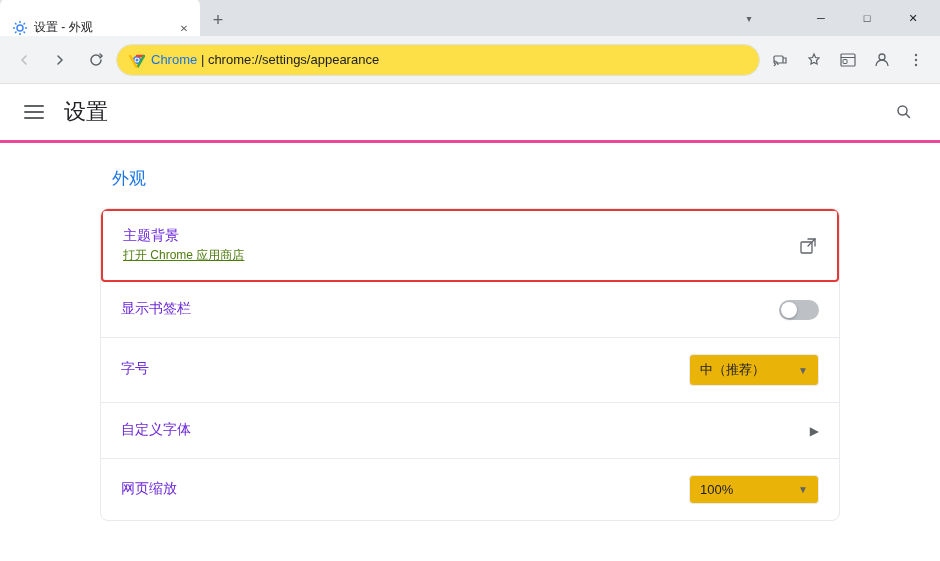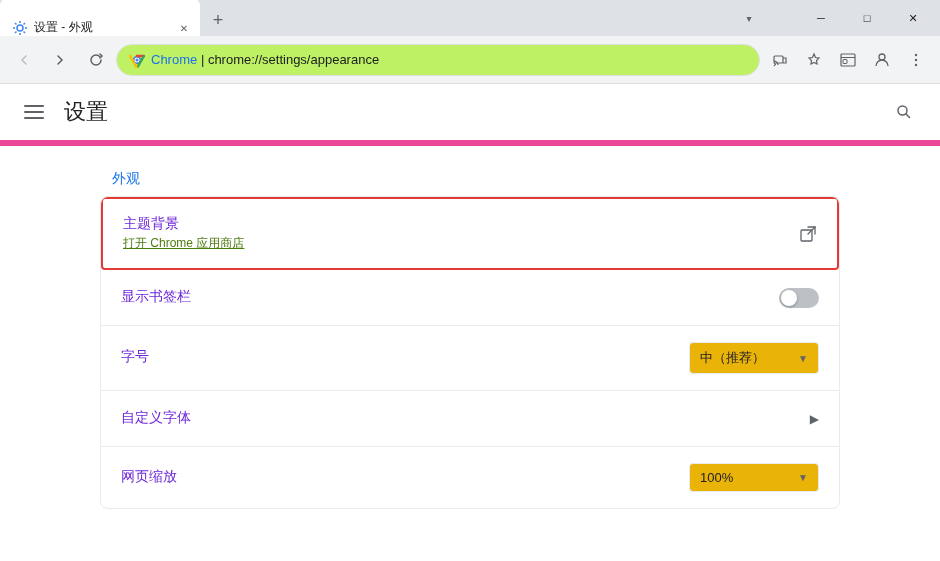--- a/index.html
+++ b/index.html
@@ -126,21 +126,21 @@
       align-items: center;
       justify-content: center;
       color: #5f6368;
       font-size: 14px;
     }
     .nav-btn.disabled { color: #bdbdbd; cursor: default; }
 
     .address-bar {
       flex: 1;
       height: 32px;
-      background: #bef264;
+      background: #fde047;
       border: 1px solid #e0e0e0;
       border-radius: 16px;
       display: flex;
       align-items: center;
       padding: 0 12px;
       gap: 6px;
     }
 
     .address-text {
       font-size: 13px;
@@ -174,21 +174,21 @@
       overflow-y: auto;
       display: flex;
       flex-direction: column;
     }
 
     .settings-header {
       display: flex;
       align-items: center;
       padding: 12px 20px;
       gap: 16px;
-      border-bottom: 6px solid #ec4899;
+      border-bottom: 3px solid #ec4899;
       flex-shrink: 0;
     }
 
     .menu-icon {
       width: 28px;
       height: 28px;
       cursor: pointer;
       display: flex;
       flex-direction: column;
       justify-content: center;
@@ -224,24 +224,24 @@
       font-size: 16px;
     }
 
     
     .settings-content {
       padding: 24px 100px;
       flex: 1;
     }
 
     .section-title {
-      font-size: 14px;
+      font-size: 17px;
       color: #1a73e8;
       font-weight: 500;
-      margin-bottom: 8px;
+      margin-bottom: 18px;
       padding-left: 12px;
     }
 
     .settings-card {
       background: #fff;
       border: 1px solid #e8eaed;
       border-radius: 8px;
       overflow: hidden;
     }
 

